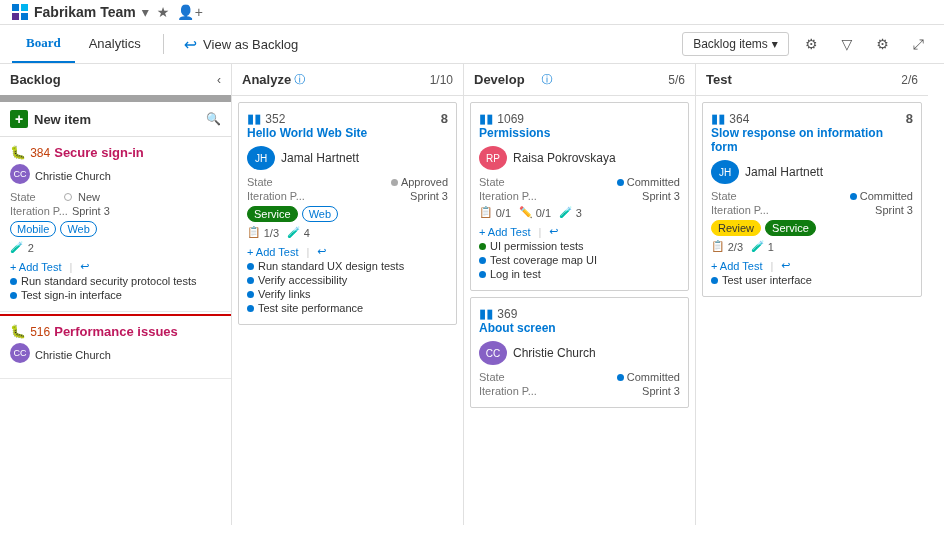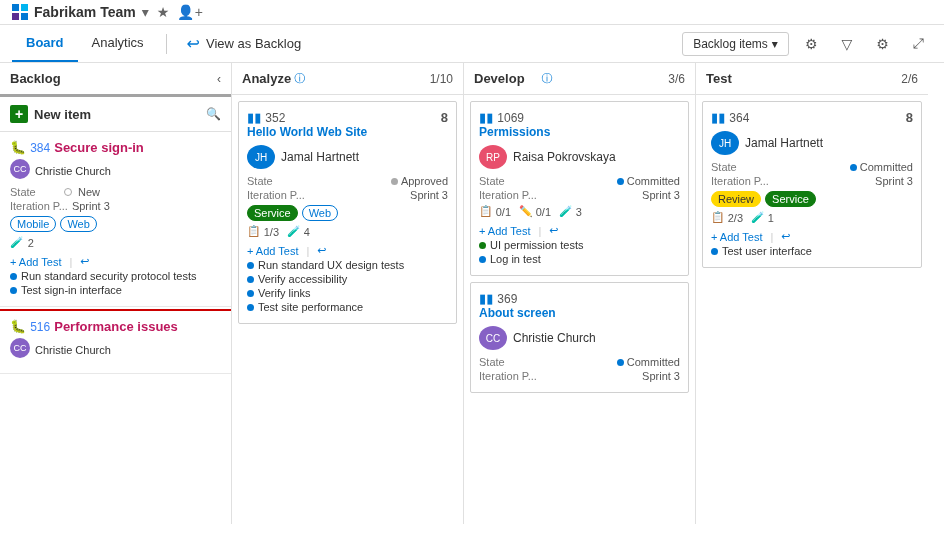--- a/index.html
+++ b/index.html
@@ -11,46 +11,46 @@
     .logo-grid { display: grid; grid-template-columns: 1fr 1fr; gap: 2px; width: 16px; height: 16px; }
     .logo-cell { background: #0078d4; }
     .logo-cell:nth-child(2) { background: #00b4f0; }
     .logo-cell:nth-child(3) { background: #5c2d91; }
     .logo-cell:nth-child(4) { background: #0078d4; }
     .header-icons { display: flex; align-items: center; gap: 8px; margin-left: 6px; color: #666; font-size: 14px; }
 
     
     .nav { display: flex; align-items: center; padding: 0 12px; border-bottom: 1px solid #e0e0e0; gap: 0; }
     .nav-item { padding: 10px 14px; font-size: 13px; color: #333; cursor: pointer; border-bottom: 2px solid transparent; }
-    .nav-item.active { color: #0078d4; border-bottom: 2px solid #0078d4; font-weight: 600; }
+    .nav-item.active { color: #0078d4; border-bottom: 2px solid #0078d4; font-weight: 600; font-family: Liberation Serif, serif; }
     .nav-divider { width: 1px; height: 20px; background: #ccc; margin: 0 8px; }
     .nav-view { display: flex; align-items: center; gap: 6px; padding: 8px 12px; font-size: 13px; color: #333; cursor: pointer; }
     .nav-view-icon { color: #0078d4; font-size: 16px; }
     .nav-right { margin-left: auto; display: flex; align-items: center; gap: 8px; }
     .nav-btn { display: flex; align-items: center; gap: 4px; padding: 4px 10px; border: 1px solid #ccc; border-radius: 3px; cursor: pointer; font-size: 12px; }
     .nav-icon-btn { padding: 4px 8px; cursor: pointer; color: #555; font-size: 14px; }
 
     
     .board-container { display: flex; height: calc(556px - 95px); overflow: hidden; }
 
     
     .backlog-col { width: 232px; min-width: 232px; border-right: 1px solid #e0e0e0; display: flex; flex-direction: column; }
-    .col-header { display: flex; align-items: center; justify-content: space-between; padding: 8px 10px; background: #fff; border-bottom: 3px solid #a3a3a3; gap: 12px; }
+    .col-header { display: flex; align-items: center; justify-content: space-between; padding: 8px 10px; background: #fff; border-bottom: 7px solid #a3a3a3; gap: 12px; }
     .col-title { font-weight: 600; font-size: 13px; }
 
     .new-item-bar { display: flex; align-items: center; justify-content: space-between; padding: 8px 10px; border-bottom: 1px solid #e0e0e0; }
     .new-item-btn { display: flex; align-items: center; gap: 6px; cursor: pointer; font-size: 13px; font-weight: 600; color: #333; }
     .plus-icon { background: #107c10; color: #fff; width: 18px; height: 18px; display: flex; align-items: center; justify-content: center; border-radius: 2px; font-size: 14px; font-weight: bold; }
     .search-icon-btn { cursor: pointer; color: #555; }
 
     .backlog-items { overflow-y: auto; flex: 1; }
     .backlog-card { padding: 8px 10px; border-bottom: 1px solid #e8e8e8; }
     .card-id-row { display: flex; align-items: center; gap: 4px; margin-bottom: 4px; }
     .bug-icon { color: #cc0000; font-size: 13px; }
-    .card-id { font-size: 12px; color: #3b82f6; }
+    .card-id { font-size: 12px; color: #c2410c; }
     .card-title-small { font-size: 13px; font-weight: 600; color: #be185d; }
     .avatar-small { width: 20px; height: 20px; border-radius: 50%; background: #d0d0d0; display: inline-flex; align-items: center; justify-content: center; font-size: 9px; color: #fff; margin-bottom: 4px; }
     .avatar-cc { background: #8661c5; }
     .state-row { display: flex; align-items: center; gap: 4px; font-size: 11px; color: #555; margin: 2px 0; }
     .dot { width: 8px; height: 8px; border-radius: 50%; background: #aaa; display: inline-block; }
     .dot.committed { background: #0078d4; }
     .tags { display: flex; gap: 4px; margin: 4px 0; flex-wrap: wrap; }
     .tag { padding: 1px 6px; border-radius: 10px; font-size: 11px; border: 1px solid #ccc; color: #333; background: #f0f0f0; }
     .tag.service { background: #107c10; color: #fff; border-color: #107c10; }
     .tag.web { border: 1px solid #0078d4; color: #0078d4; background: #fff; }
@@ -277,21 +277,21 @@
         </div>
       </div>
     </div>
 
     <div class="board-col">
       <div class="board-col-header">
         <div style="display:flex;align-items:center;gap:14px;">
           <span class="board-col-title">Develop</span>
           <span class="info-icon">ⓘ</span>
         </div>
-        <span class="board-col-count">3/6</span>
+        <span class="board-col-count">5/6</span>
       </div>
       <div class="board-col-content">
 
         <div class="work-card">
           <div class="work-card-header">
             <div>
               <div class="work-card-id">
                 <span style="color:#0078d4;font-size:13px;">▮▮</span>
                 <span class="card-num">1069</span>
               </div>
@@ -331,20 +331,24 @@
             <span class="card-action-link">+ Add Test</span>
             <span class="card-action-sep">|</span>
             <span class="card-action-link">↩</span>
           </div>
           <div class="test-item">
             <div class="test-dot test-pass"></div>
             <span>UI permission tests</span>
           </div>
           <div class="test-item">
             <div class="test-dot"></div>
+            <span>Test coverage map UI</span>
+          </div>
+          <div class="test-item">
+            <div class="test-dot"></div>
             <span>Log in test</span>
           </div>
         </div>
 
         <div class="work-card">
           <div class="work-card-header">
             <div>
               <div class="work-card-id">
                 <span style="color:#0078d4;font-size:13px;">▮▮</span>
                 <span class="card-num">369</span>
@@ -380,20 +384,21 @@
       </div>
       <div class="board-col-content">
 
         <div class="work-card">
           <div class="work-card-header">
             <div>
               <div class="work-card-id">
                 <span style="color:#0078d4;font-size:13px;">▮▮</span>
                 <span class="card-num">364</span>
               </div>
+              <div class="work-card-title">Slow response on information form</div>
             </div>
             <span class="card-right-num">8</span>
           </div>
           <div class="avatar-row">
             <div class="avatar-med" style="background:#0078d4;">JH</div>
             <span class="assigned-name">Jamal Hartnett</span>
           </div>
           <div class="card-state-row">
             <span style="color:#777;">State</span>
             <div style="display:flex;align-items:center;gap:3px;">

